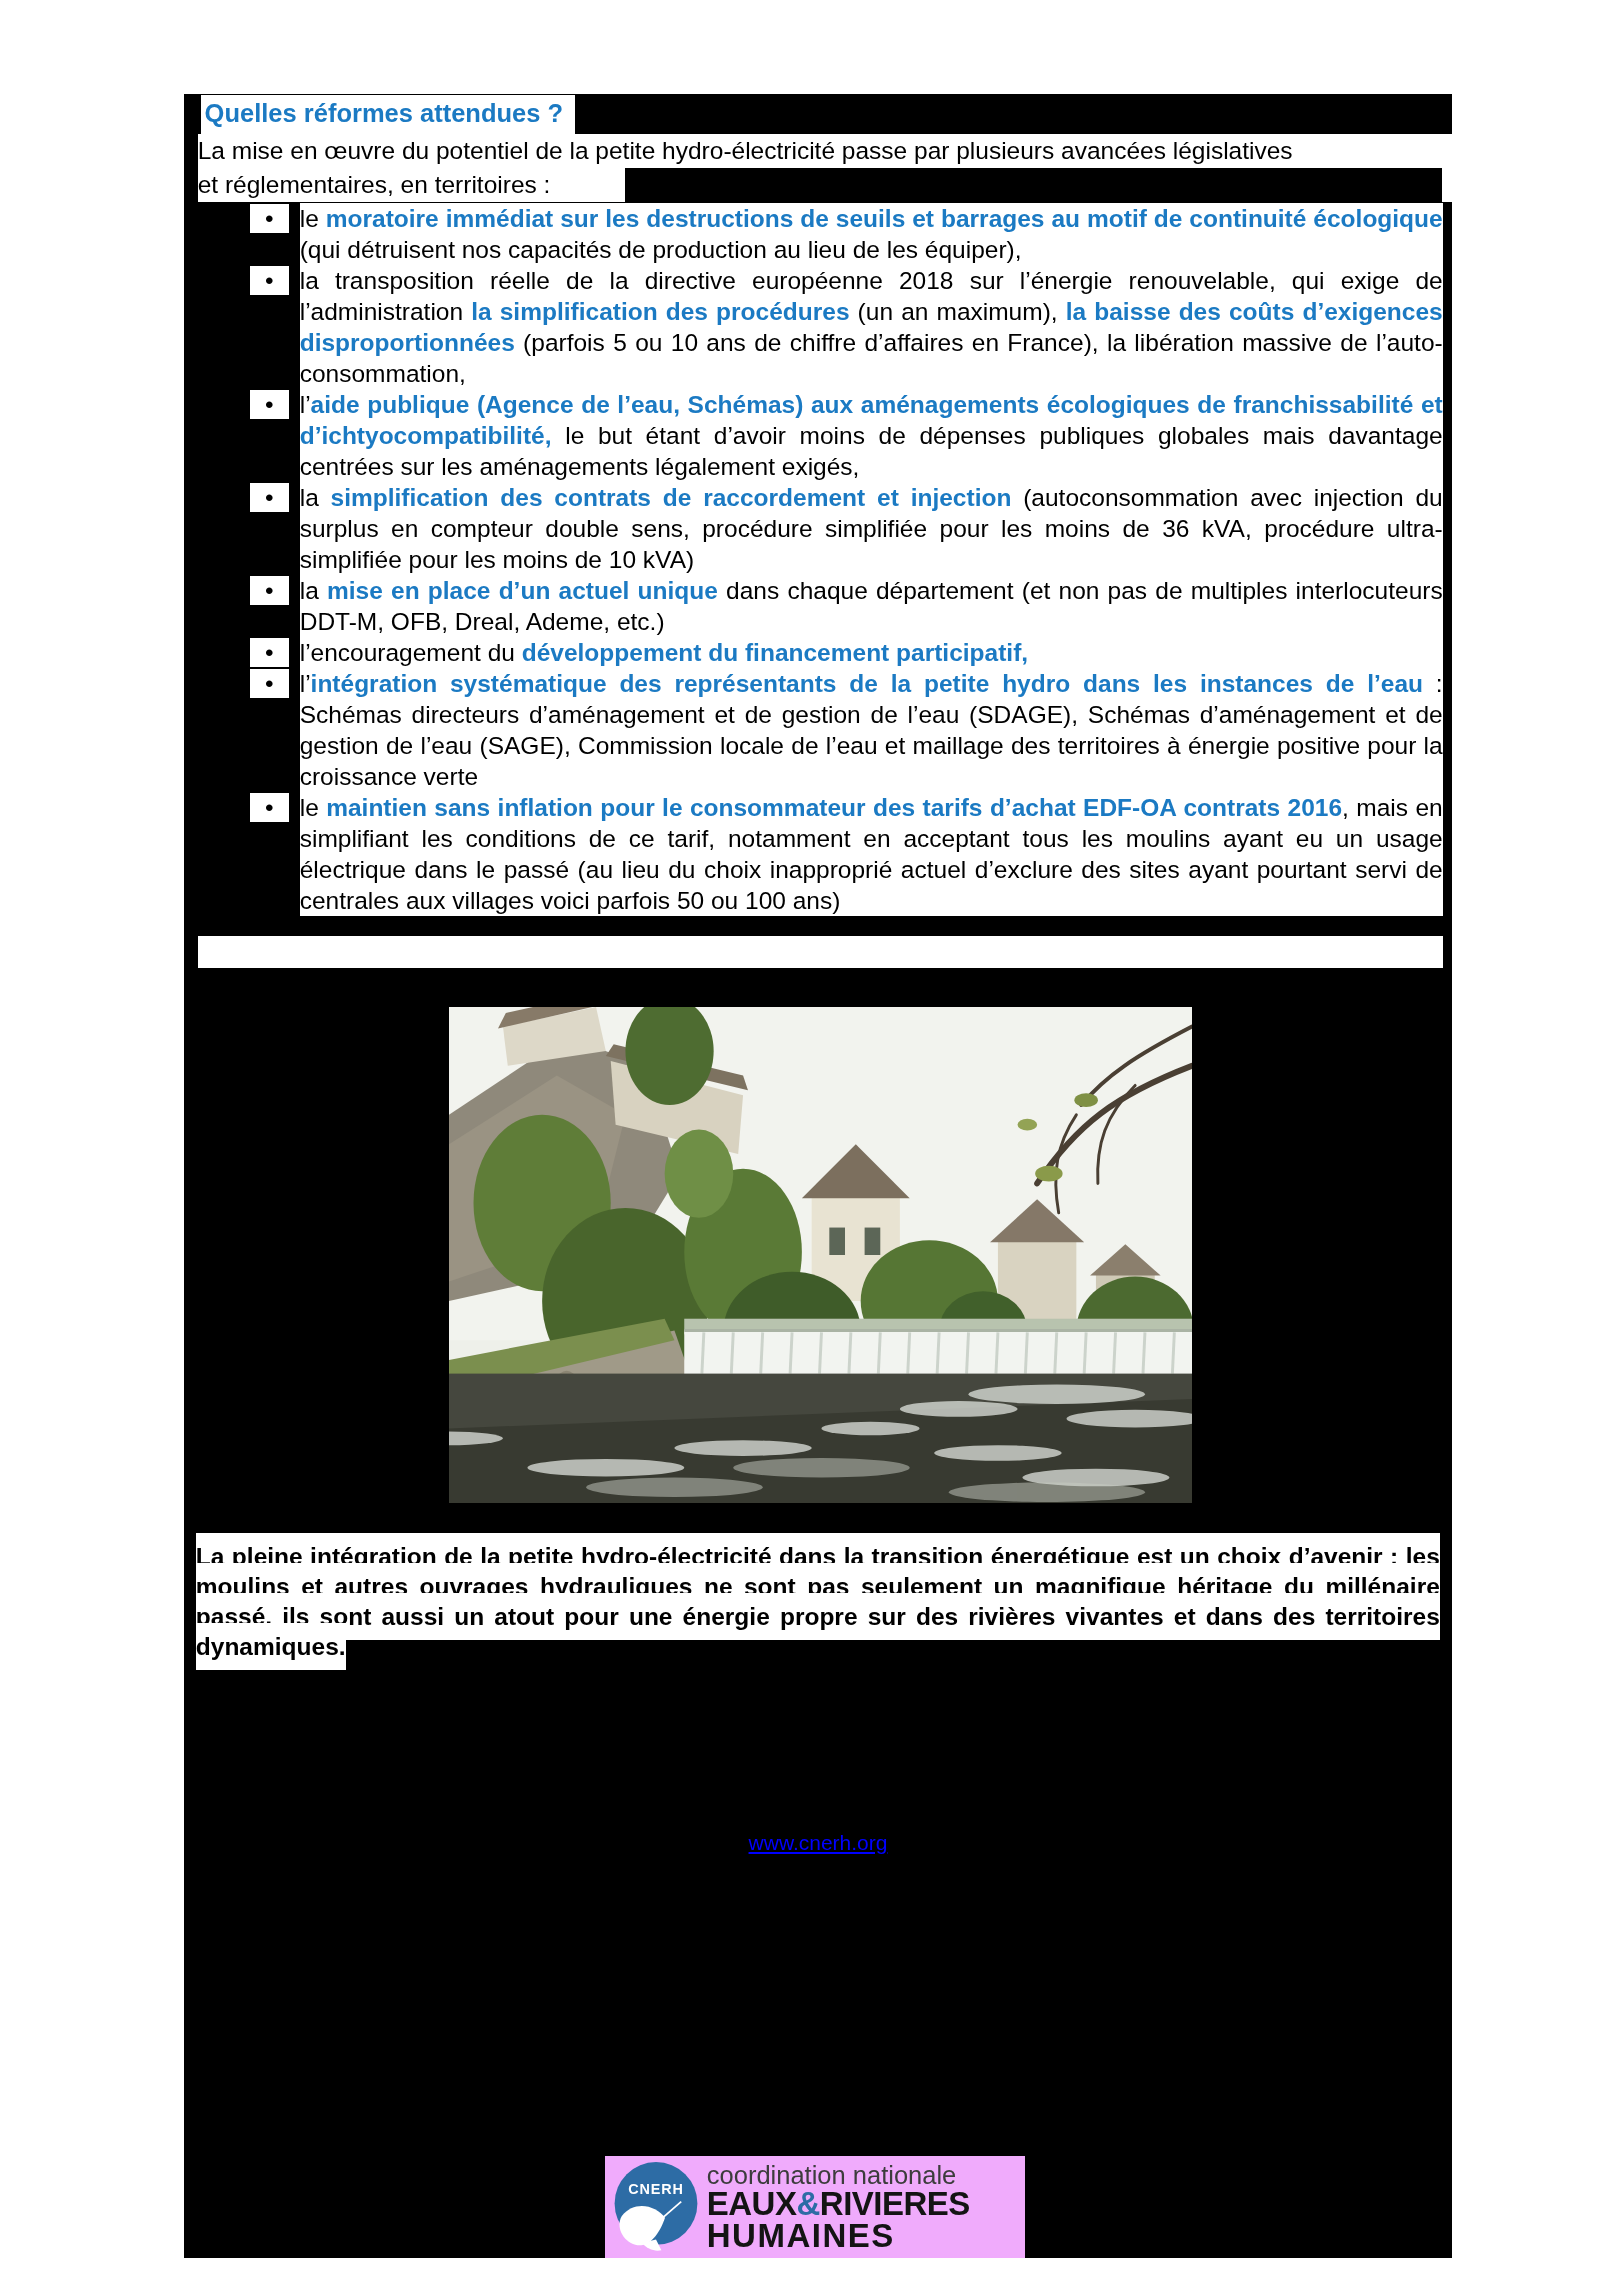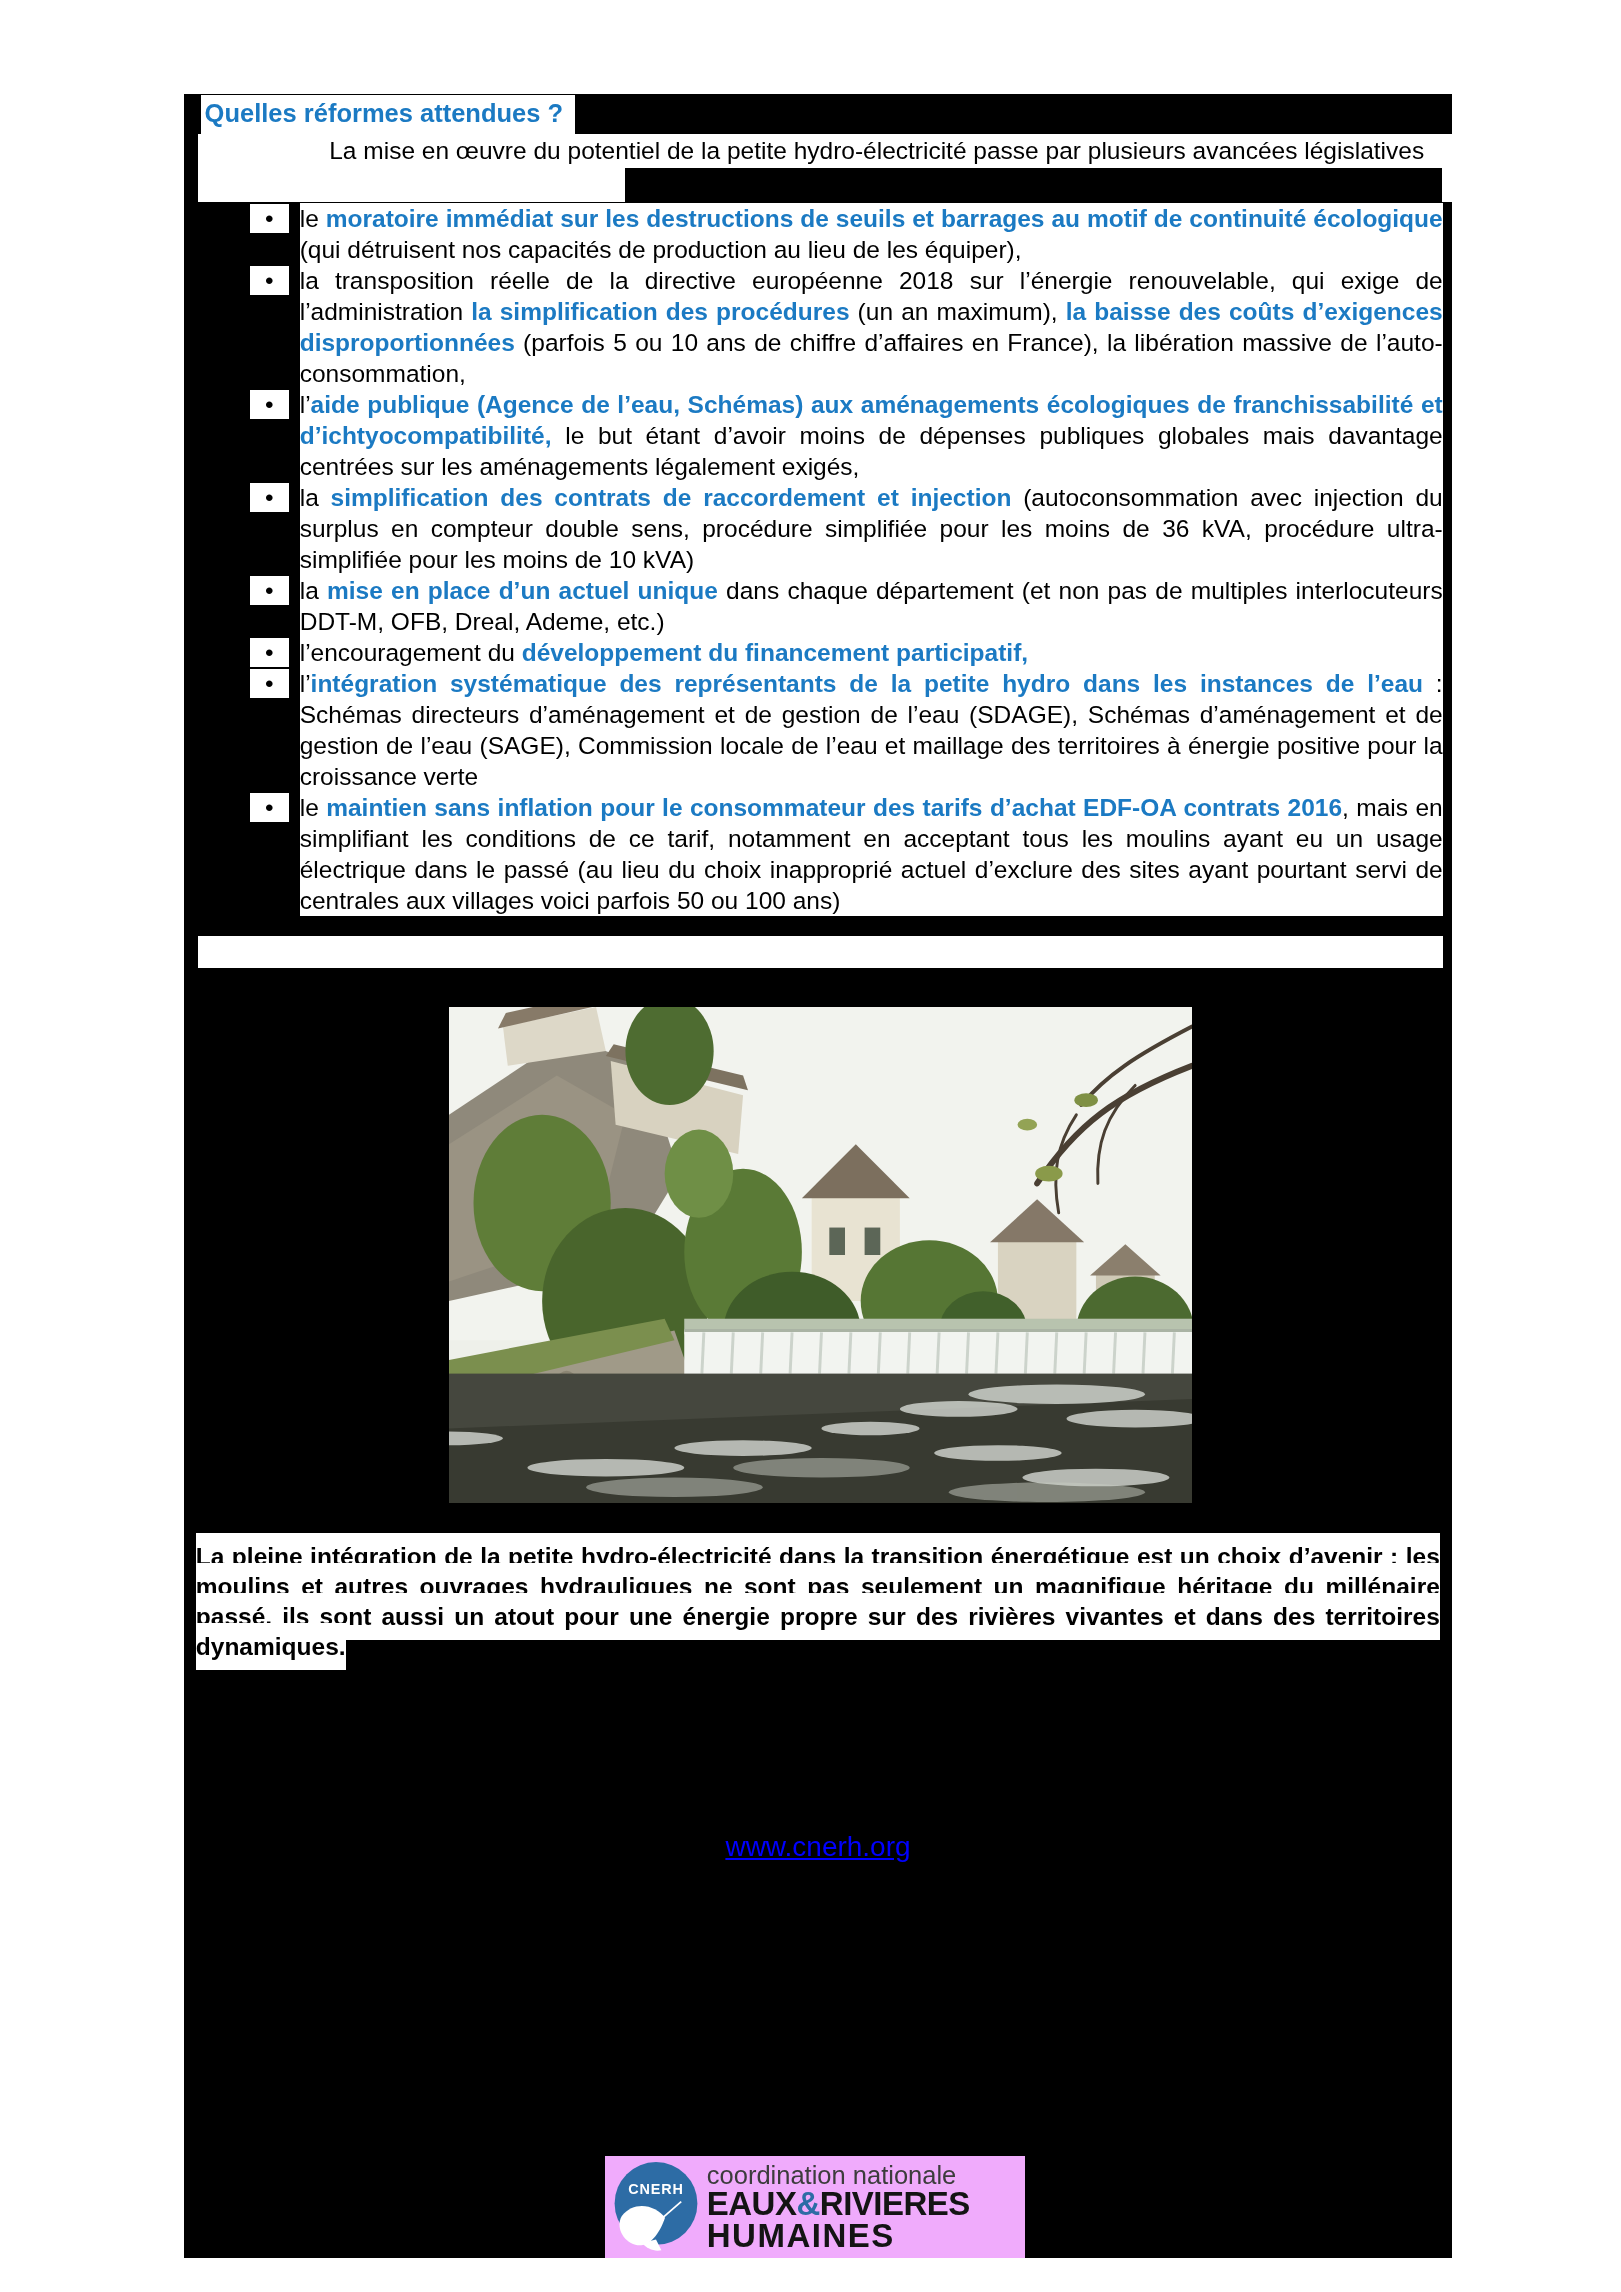--- a/index.html
+++ b/index.html
@@ -13,21 +13,21 @@
     font-family:"Liberation Sans",sans-serif;color:#000;
   }
   .black-rect{position:absolute;left:184px;top:94px;width:1268px;height:2164px;background:var(--hl);}
 
   
   .title-chip{position:absolute;left:16.7px;top:1px;display:inline-block;background:#fff;padding:3.9px 11.8px 5.9px 3.9px;}
   .title-text{color:var(--blue);font-weight:bold;font-size:25.5px;white-space:nowrap;}
 
   
   .intro{position:absolute;left:13.7px;top:40px;width:1358px;background:#fff;
-         font-size:24.5px;line-height:34px;text-align:center;}
+         font-size:24.5px;line-height:34px;text-align:left;}
   .intro-bar{position:absolute;left:441px;top:74px;width:817px;height:34px;background:var(--hl);}
 
   
   .bullets{position:absolute;left:13.7px;top:109px;width:1245px;margin:0;padding:0;list-style:none;}
   .bullets li{
     position:relative;margin:0;padding-left:102px;
     background:#fff;background-clip:content-box;
     font-size:24.5px;line-height:31px;text-align:justify;
   }
   .bullets .dot{
@@ -44,21 +44,21 @@
   .photo{position:absolute;left:265px;top:913px;width:743px;height:496px;overflow:hidden;}
   .photo svg{display:block;}
 
   
   .closing{position:absolute;left:11.8px;top:1448px;width:1244px;
            font-size:24.5px;font-weight:bold;line-height:30px;text-align:justify;}
   .closing .inner{background:#fff;padding:10px 0;}
 
   
   .link-row{position:absolute;left:0;top:1737px;width:100%;text-align:center;}
-  .link-row a{color:#0000ff;font-size:28px;text-decoration:underline;font-weight:normal;}
+  .link-row a{color:#0000ff;font-size:21px;text-decoration:underline;font-weight:normal;}
 
   
   .logo-box{position:absolute;left:421px;top:2062px;width:420px;height:102px;background:#f0abfc;
             display:flex;align-items:center;box-sizing:border-box;padding:2.9px 5.9px;}
   .logo-badge{flex:0 0 auto;width:90px;height:94px;}
   .logo-textcol{margin-left:5.9px;white-space:nowrap;}
   .logo-line1{font-size:25.5px;line-height:26.5px;color:#3c3c3c;}
   .logo-line2{font-size:33px;line-height:32px;font-weight:800;color:#141414;letter-spacing:-0.5px;}
   .logo-amp{color:var(--logo-blue);}
   .logo-line3{font-size:33px;line-height:32px;font-weight:800;color:#141414;letter-spacing:1.5px;}

